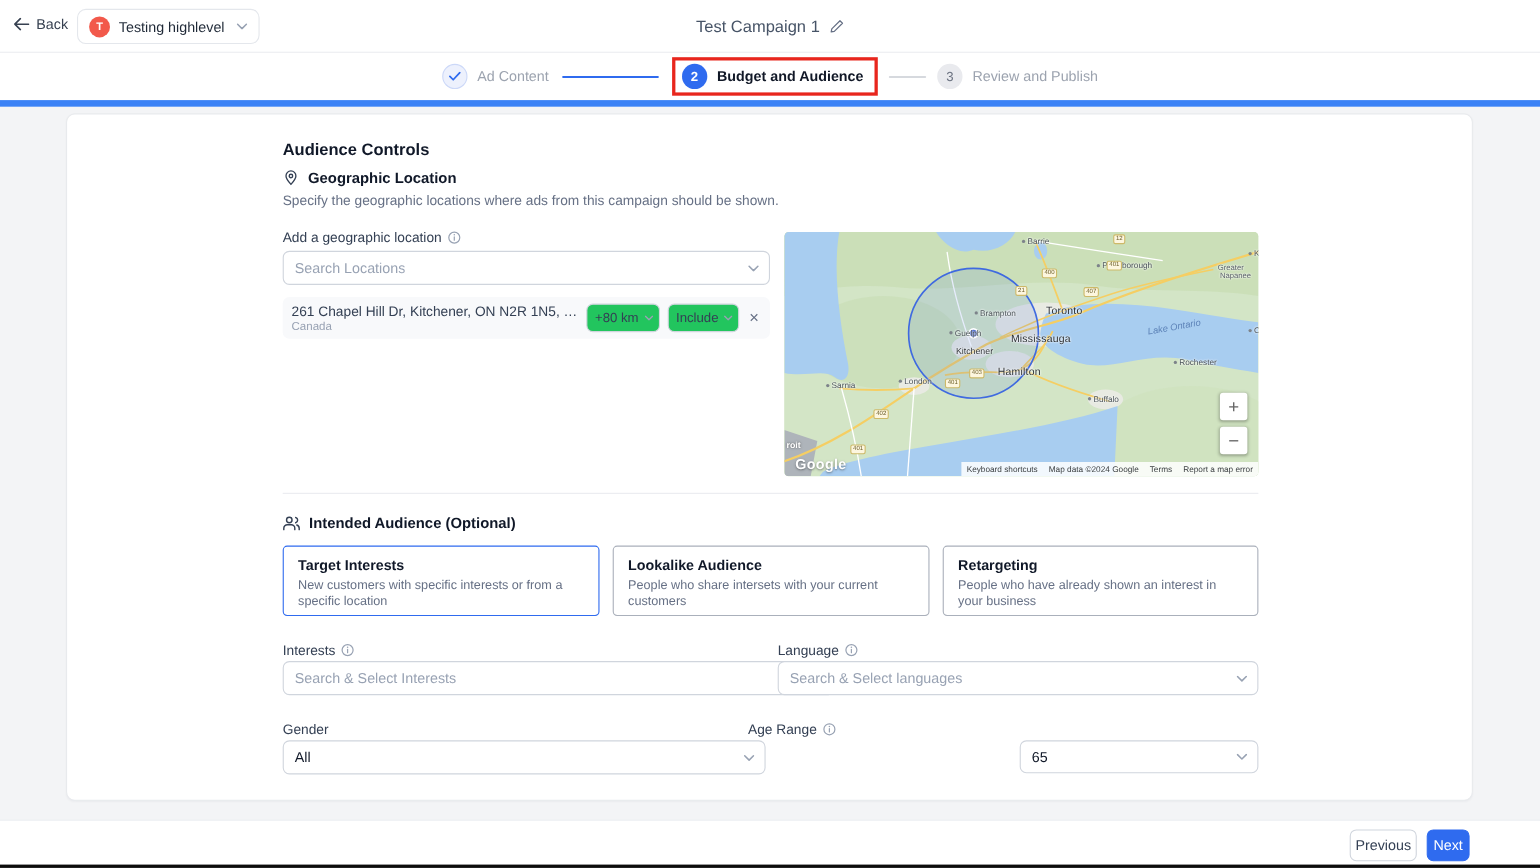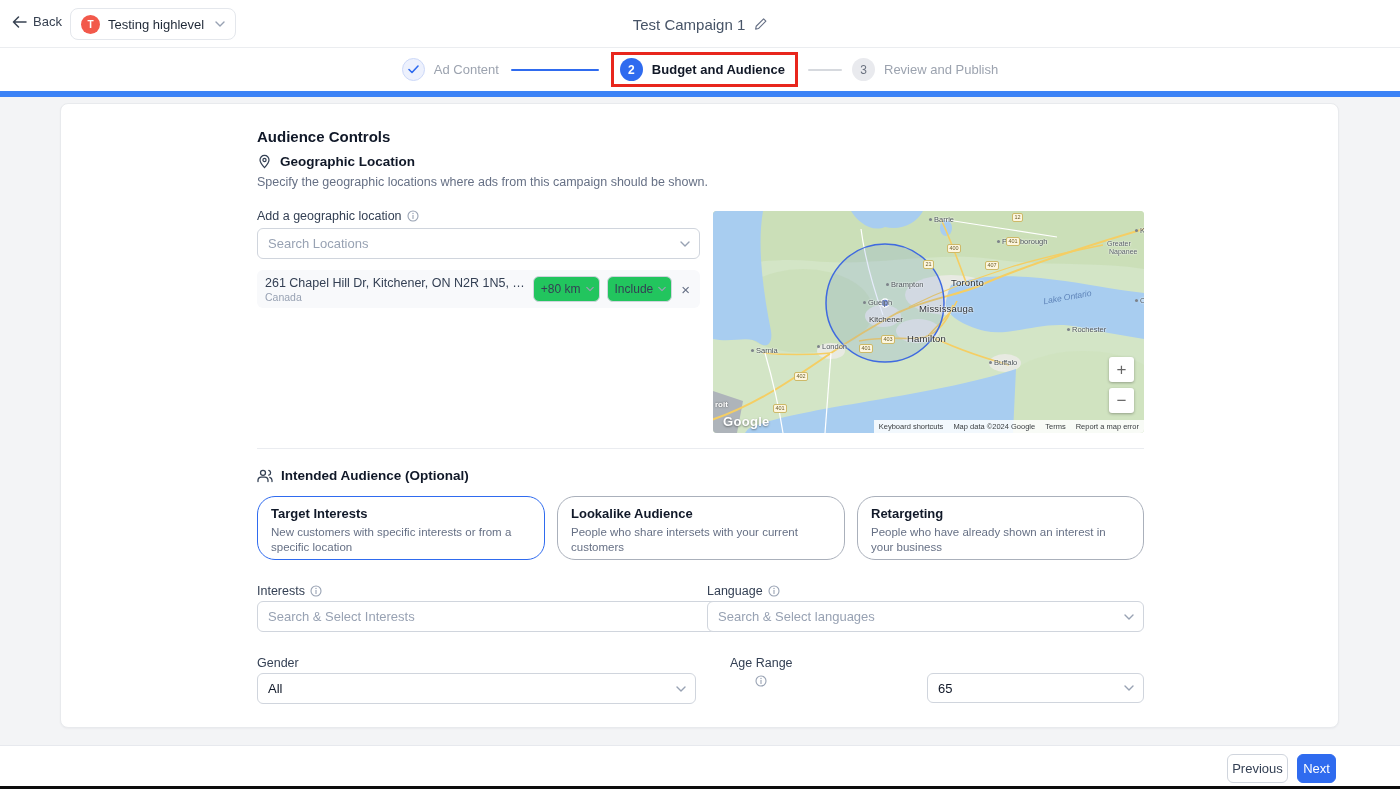--- a/index.html
+++ b/index.html
@@ -100,21 +100,21 @@
     display:flex; align-items:center; padding:0 18px 0 7px; font-size:12px; color:#344054;
     cursor:pointer; flex:0 0 auto;
   }
   .mini-select .chev { position:absolute; right:5px; top:50%; transform:translateY(-50%); display:flex; }
   .loc-close { font-size:15px; color:#667085; cursor:pointer; padding:0 2px; line-height:1; }
 
   .divider { position:absolute; left:196px; top:344px; width:887px; height:1px; background:#eaecf0; }
 
   
   .opt-card {
-    position:absolute; top:392px; height:64px; border-radius:18px; background:#fff;
+    position:absolute; top:392px; height:64px; border-radius:4px; background:#fff;
     border:1px solid #aab0bb; padding:9px 13px; cursor:pointer;
   }
   .opt-card.selected { border:1.5px solid #2f6bef; }
   .opt-title { font-size:13px; font-weight:bold; color:#101828; }
   .opt-desc { font-size:11.5px; color:#667085; line-height:1.32; margin-top:4px; }
 
   
   .map {
     position:absolute; left:652px; top:107px; width:431px; height:222px;
     border-radius:4px; overflow:hidden; background:#d3e5c6; cursor:grab;
@@ -420,21 +420,21 @@
   </div>
   <div class="select" style="left:196px; top:569px; width:439px;">
     <span class="val">All</span>
     <span class="chev">
       <svg width="10" height="6" viewBox="0 0 10 6">
           <path d="M1 1l4 4 4-4" stroke="#98a2b3" stroke-width="1.4" fill="none" stroke-linecap="round" stroke-linejoin="round"></path>
         </svg>
     </span>
   </div>
 
-  <div class="field-label" style="left:669px; top:552px;flex-direction:column;">
+  <div class="field-label" style="left:619px; top:552px;">
     <span>Age Range</span>
     <span class="info-ic">
       <svg width="12" height="12" viewBox="0 0 12 12" fill="none">
           <circle cx="6" cy="6" r="5" stroke="#98a2b3" stroke-width="1.1"></circle>
           <path d="M6 5.4v3" stroke="#98a2b3" stroke-width="1.1" stroke-linecap="round"></path>
           <circle cx="6" cy="3.4" r="0.7" fill="#98a2b3"></circle>
         </svg>
     </span>
   </div>
   <div class="select" style="left:866px; top:569px; width:217px; height:30px;">

